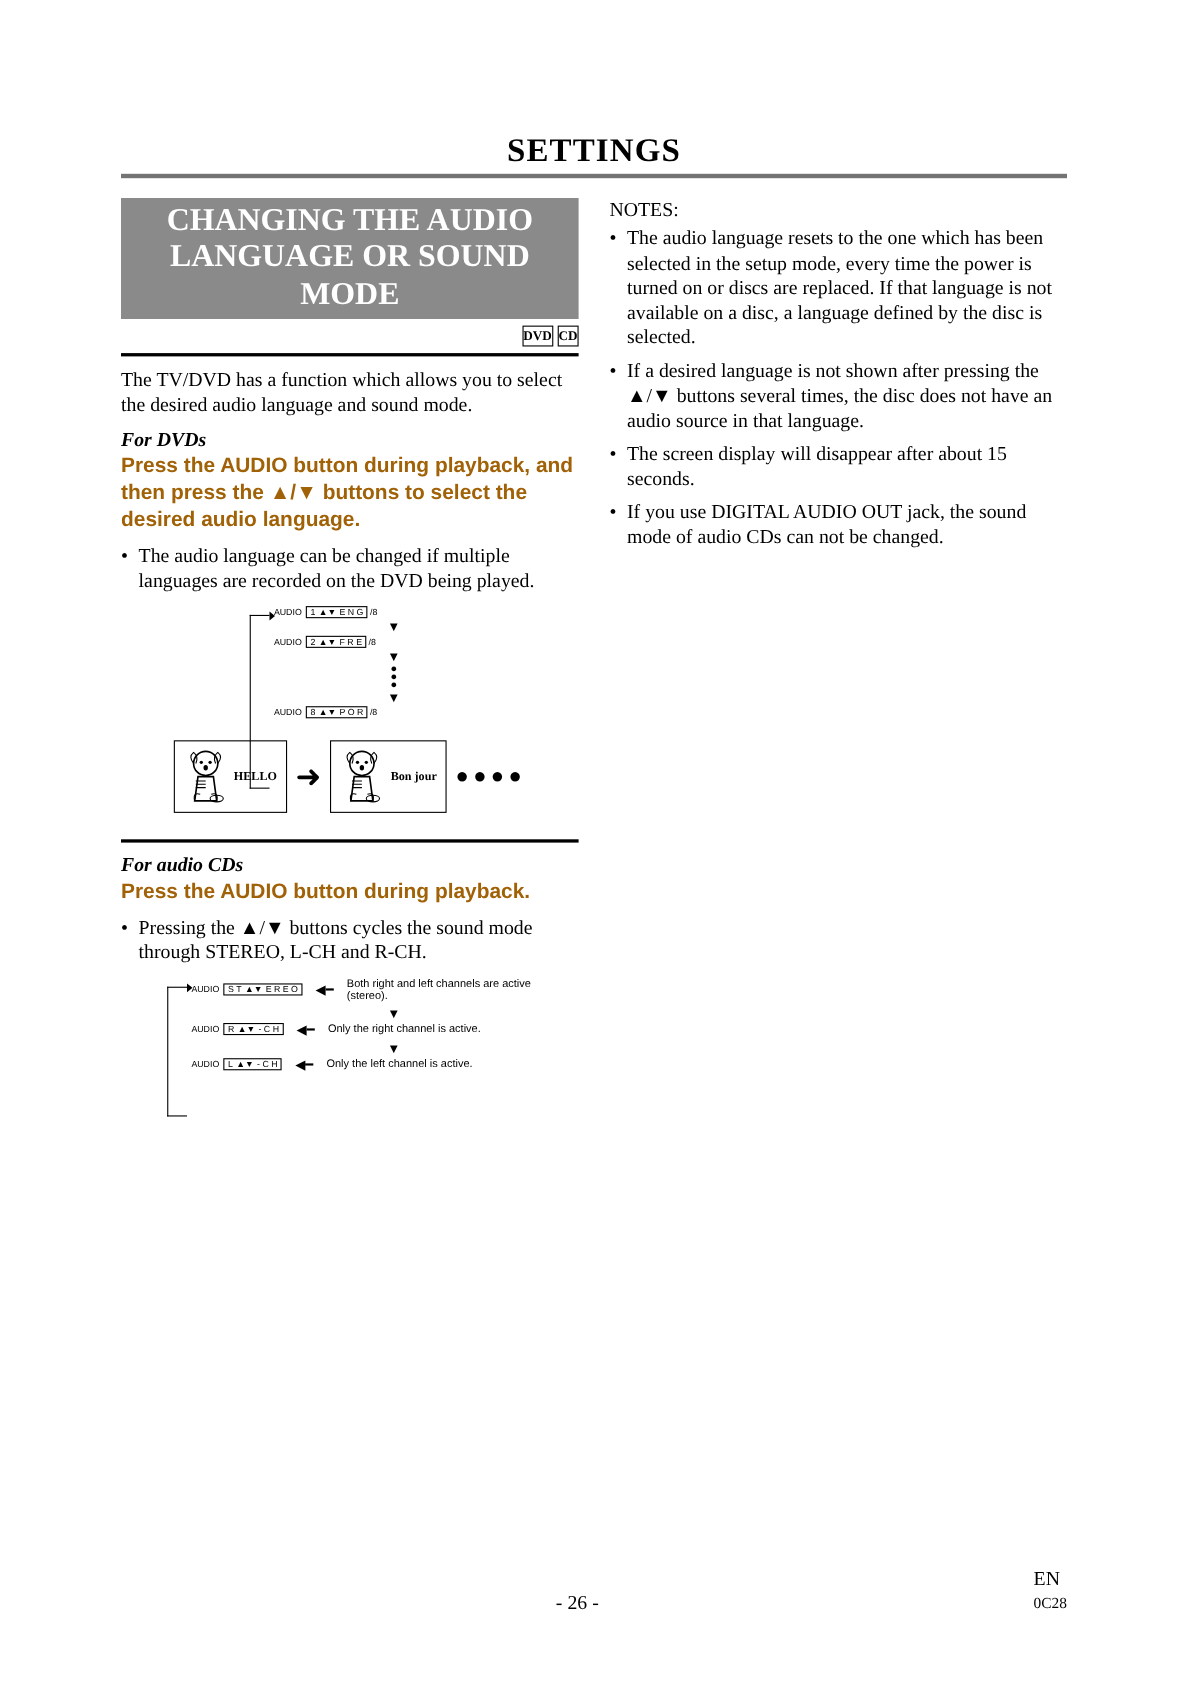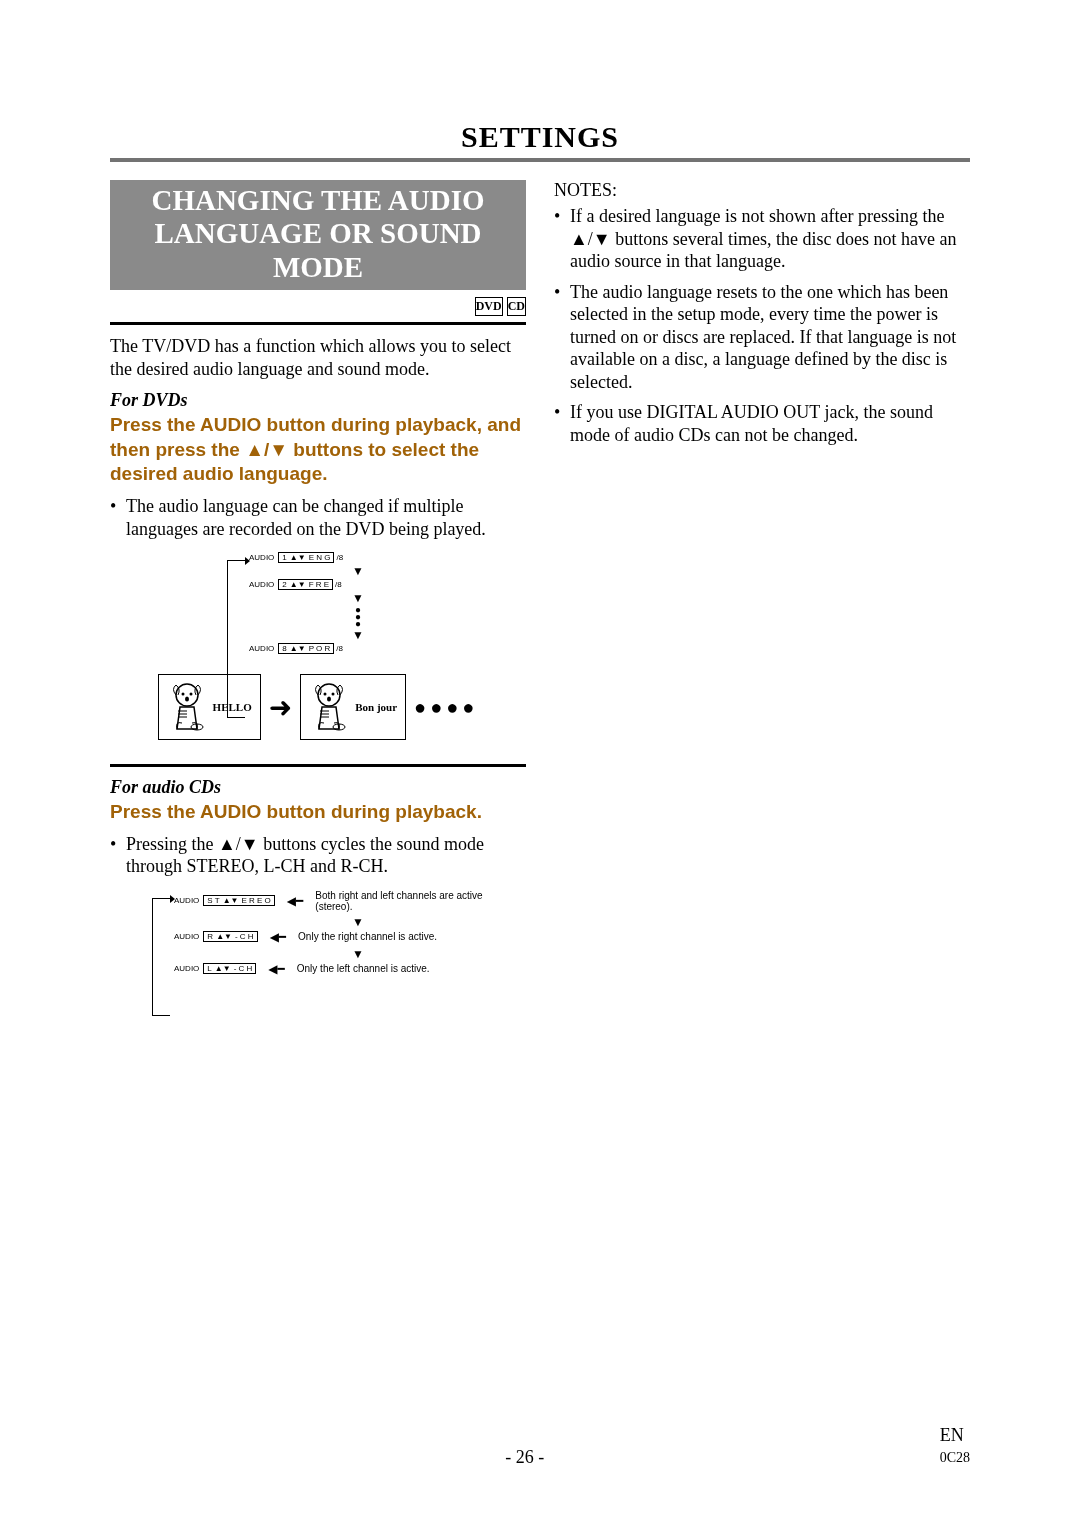--- a/index.html
+++ b/index.html
@@ -399,22 +399,23 @@
           <span class="cd-desc">Only the left channel is active.</span>
         </div>
       </div>
     </div>
 
   </div>
 
   <div class="col">
     <p class="notes-heading">NOTES:</p>
     <ul class="bullet-list">
+      <li>The audio language resets to the one which has been selected in the setup mode, every time the power is turned on or discs are replaced. If that language is not available on a disc, a language defined by the disc is selected.</li>
       <li>If a desired language is not shown after pressing the ▲/▼ buttons several times, the disc does not have an audio source in that language.</li>
-      <li>The audio language resets to the one which has been selected in the setup mode, every time the power is turned on or discs are replaced. If that language is not available on a disc, a language defined by the disc is selected.</li>
+      <li>The screen display will disappear after about 15 seconds.</li>
       <li>If you use DIGITAL AUDIO OUT jack, the sound mode of audio CDs can not be changed.</li>
     </ul>
   </div>
 </div>
 
 <div class="footer">
   <span></span>
   <span>- 26 -</span>
   <span class="footer-right">
     <span>EN</span><br>

